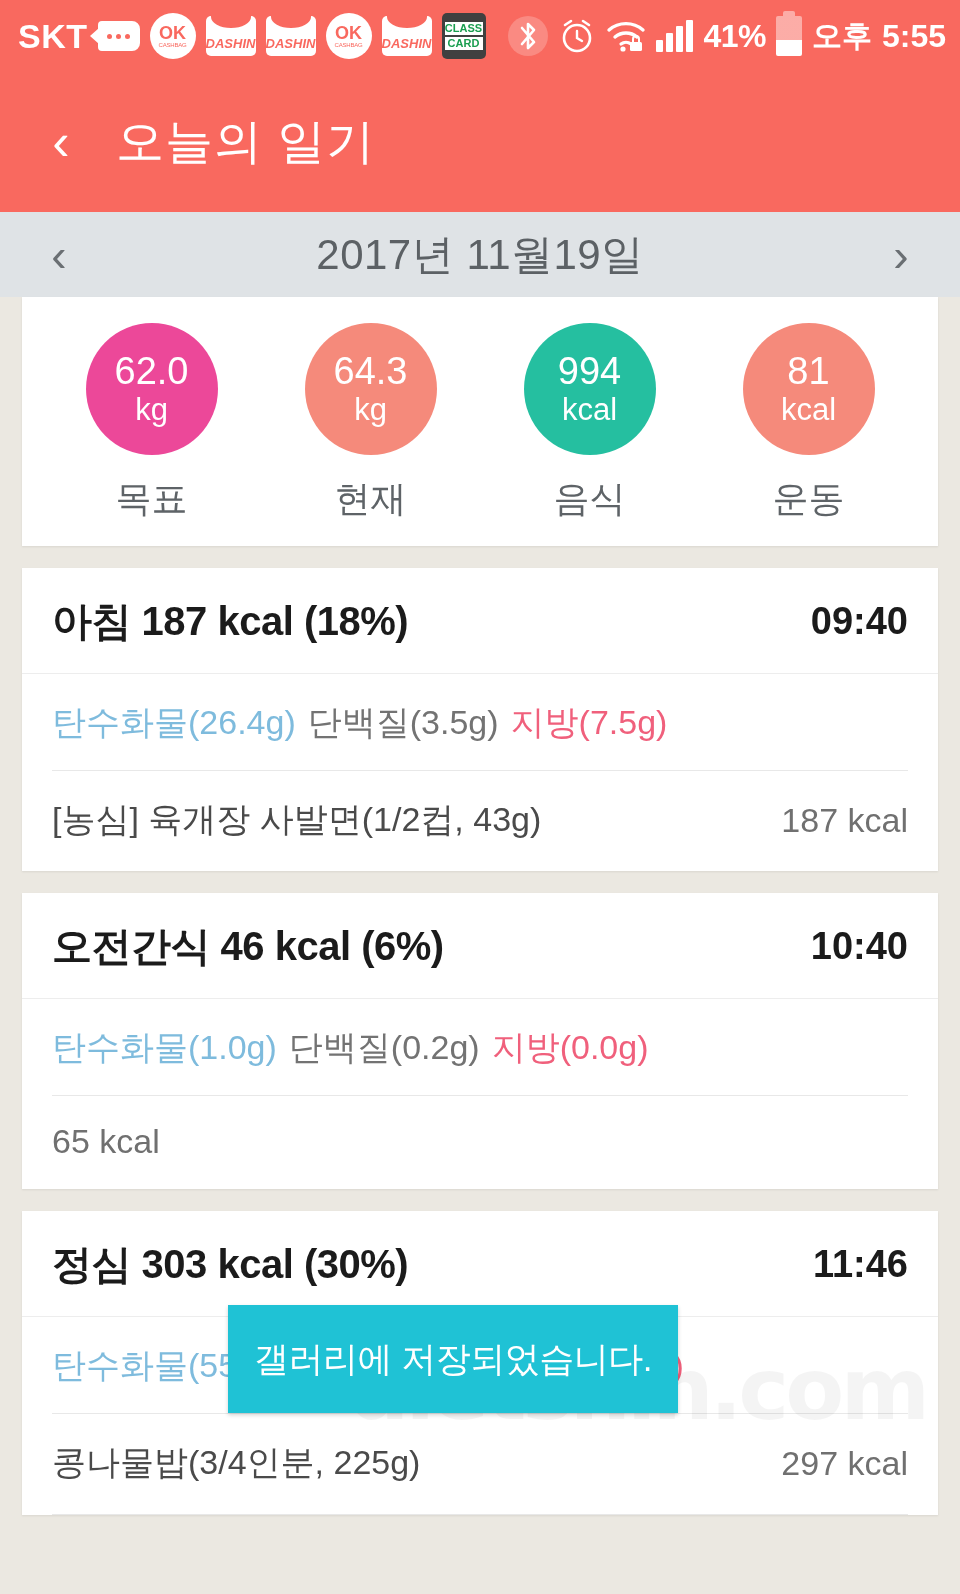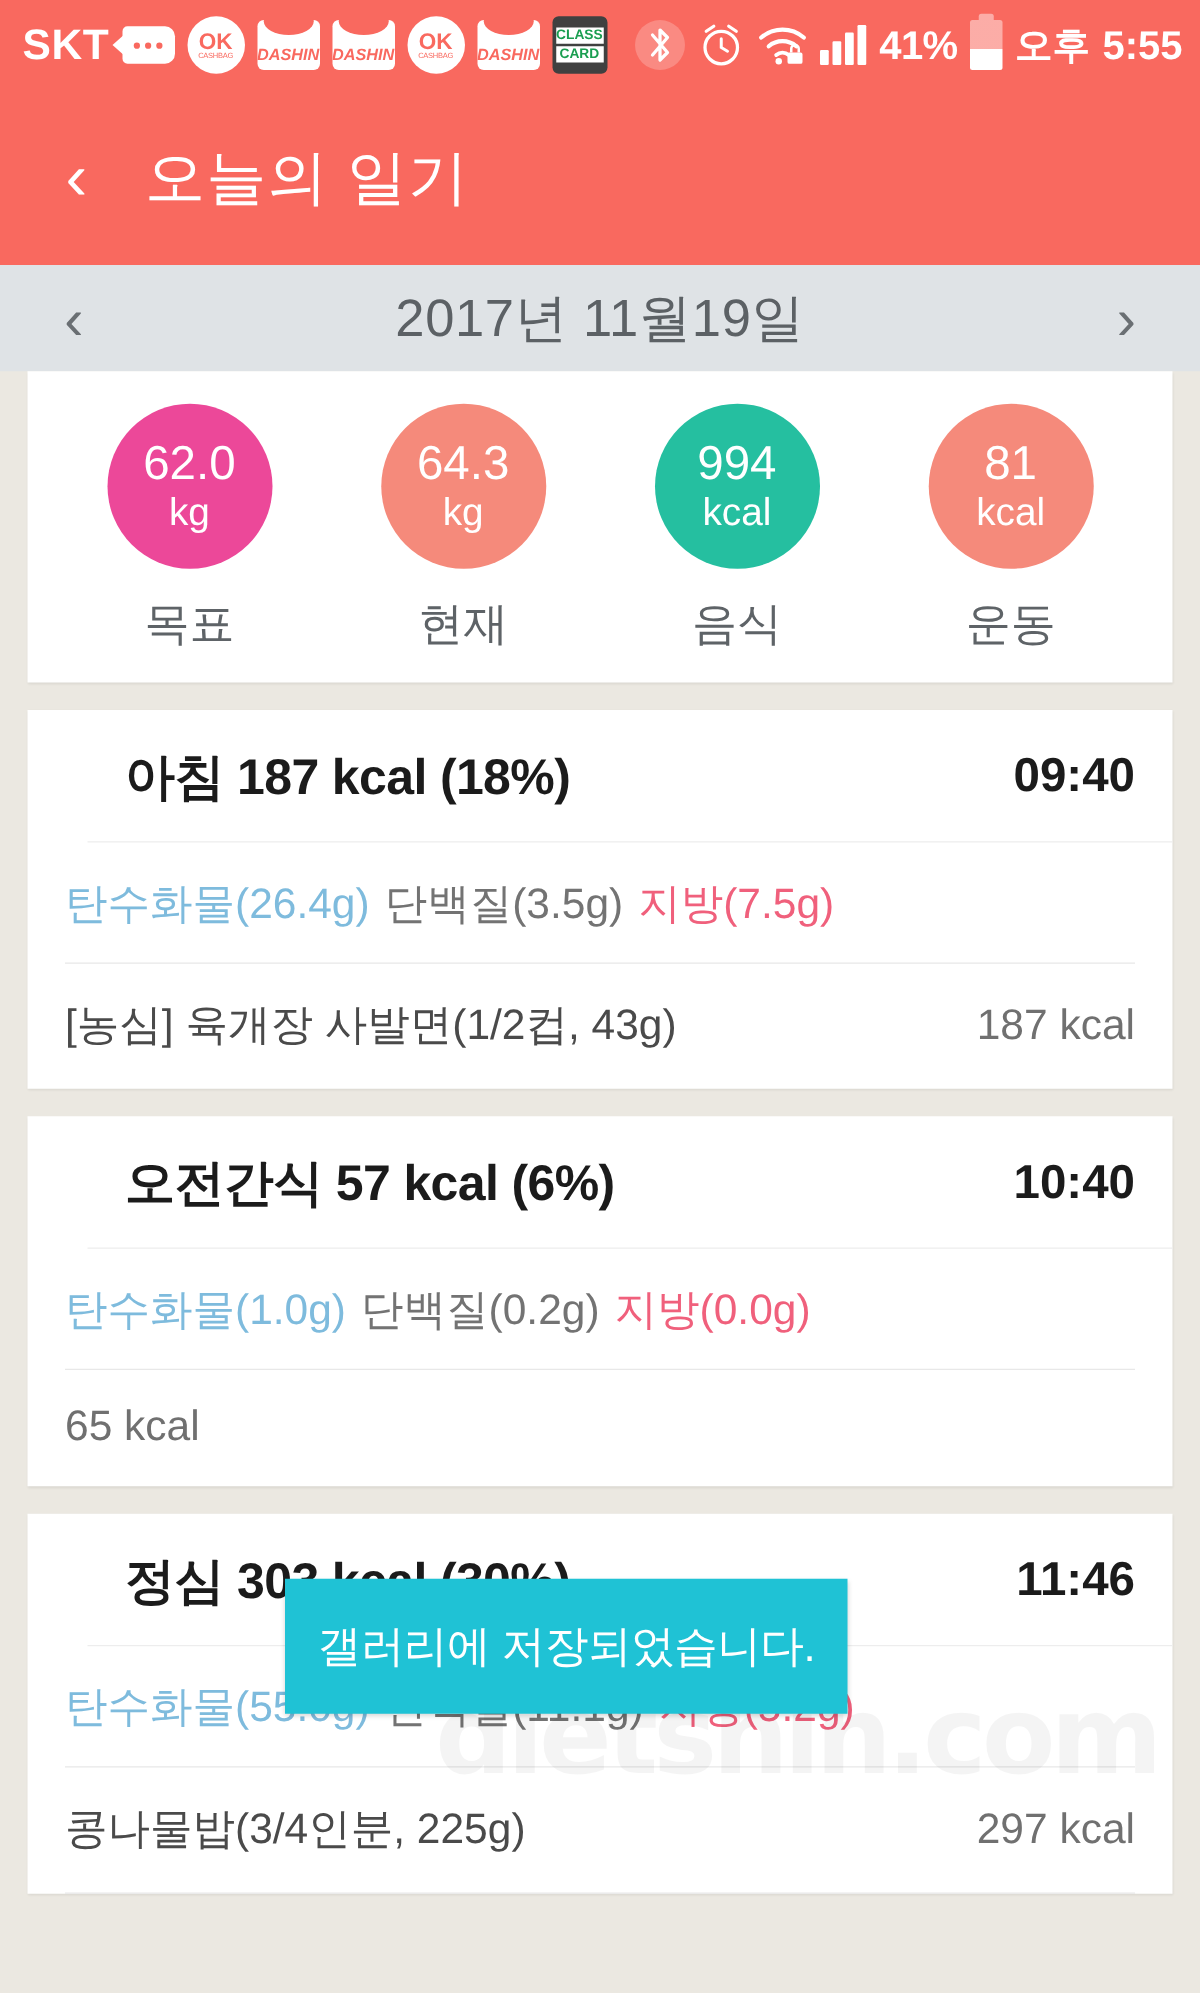--- a/index.html
+++ b/index.html
@@ -221,21 +221,20 @@
     color: #5E6367;
   }
 
   
   .meal-head {
     display: flex;
     align-items: center;
     justify-content: space-between;
     padding: 26px 30px 24px;
     border-bottom: 1px solid #EDEDED;
-    margin-left: 48px;
   }
   .meal-title {
     font-size: 40px;
     font-weight: bold;
     color: #1B1B1B;
     letter-spacing: -0.5px;
   }
   .meal-time {
     font-size: 38px;
     font-weight: bold;
@@ -272,21 +271,21 @@
     letter-spacing: -4px;
     pointer-events: none;
     user-select: none;
     font-family: "DejaVu Sans", sans-serif;
   }
 
   
   .toast {
     position: absolute;
     left: 228px;
-    top: 1263px;
+    top: 1305px;
     width: 450px;
     height: 108px;
     background: #1FC2D5;
     display: flex;
     align-items: center;
     justify-content: center;
     box-shadow: 0 2px 4px rgba(0,0,0,0.18);
     z-index: 50;
   }
   .toast-text {
@@ -450,21 +449,21 @@
     </div>
     <div class="food-sep"></div>
     <div class="food-row">
       <div class="food-name">[농심] 육개장 사발면(1/2컵, 43g)</div>
       <div class="food-kcal">187 kcal</div>
     </div>
   </div>
 
   <div class="card">
     <div class="meal-head">
-      <div class="meal-title">오전간식 57 kcal (6%)</div>
+      <div class="meal-title">오전간식 46 kcal (6%)</div>
       <div class="meal-time">10:40</div>
     </div>
     <div class="macros">
       <span class="m-carb">탄수화물(1.0g)</span><span class="m-prot">단백질(0.2g)</span><span class="m-fat">지방(0.0g)</span>
     </div>
     <div class="food-sep"></div>
     <div class="food-row">
       <div class="food-kcal">65 kcal</div>
     </div>
   </div>

